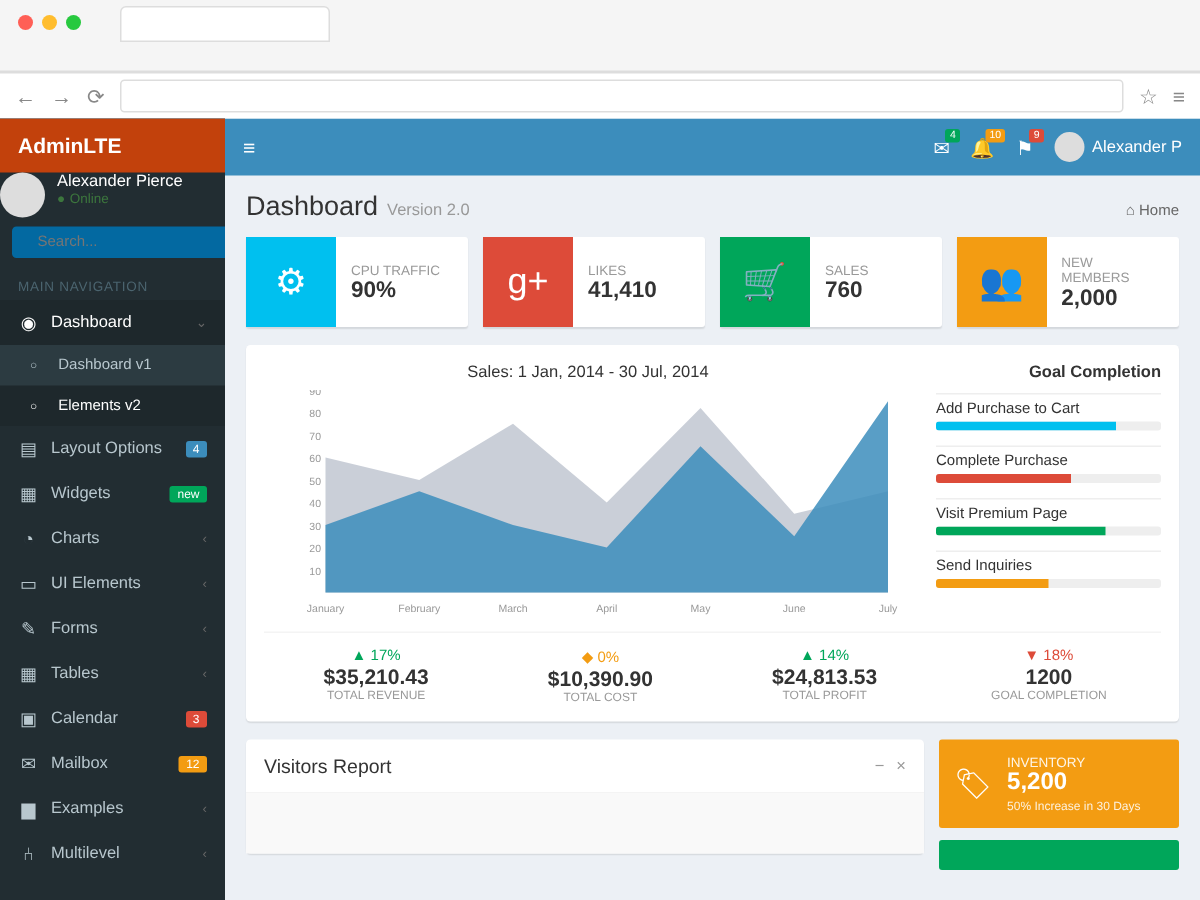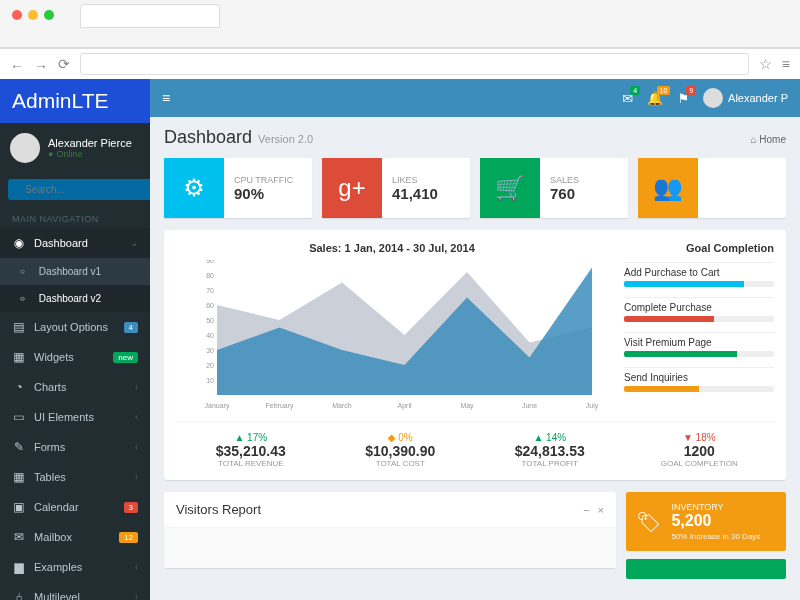--- a/index.html
+++ b/index.html
@@ -7,22 +7,22 @@
 .browser-chrome{background:#f5f5f5;height:48px;border-bottom:1px solid #ddd}
 .window-dots{display:flex;gap:6px;padding:10px 12px;align-items:center}
 .dot{width:10px;height:10px;border-radius:50%}
 .dot.r{background:#ff5f56}.dot.y{background:#ffbd2e}.dot.g{background:#27c93f}
 .tab-bar{position:absolute;top:4px;left:80px;width:140px;height:24px;background:#fff;border-radius:4px 4px 0 0;border:1px solid #ddd}
 .url-bar{display:flex;align-items:center;gap:10px;padding:4px 10px;background:#fff;border-top:1px solid #ddd}
 .nav-icon{color:#888;font-size:14px;cursor:pointer}
 .url-input{flex:1;height:22px;border:1px solid #ddd;border-radius:3px;padding:0 8px;font-size:11px}
 .app{display:flex;height:552px}
 .sidebar{width:150px;background:#222d32;color:#b8c7ce;flex-shrink:0;overflow:hidden}
-.brand{background:#1d4ed8;color:#fff;padding:10px 12px;font-size:21px;font-weight:400}
-.user-panel{display:flex;align-items:center;gap:8px;padding:10px}
+.brand{background:#c2410c;color:#fff;padding:10px 12px;font-size:14px;font-weight:700}
+.user-panel{display:flex;align-items:flex-start;gap:8px;}
 .avatar{width:30px;height:30px;border-radius:50%;background:#ddd}
 .user-name{color:#fff;font-size:11px}
 .user-status{color:#3c763d;font-size:9px}
 .user-status::before{content:"●";margin-right:3px}
 .search-box{display:flex;margin:6px 8px}
 .search-input{flex:1;background:#0369a1;border:none;color:#ccc;padding:5px 17px;font-size:10px;border-radius:3px 0 0 3px}
 .nav-header{color:#4b646f;padding:8px 12px 4px;font-size:9px;letter-spacing:0.5px}
 .nav-item{display:flex;align-items:center;padding:8px 12px;cursor:pointer;font-size:11px;gap:8px}
 .nav-item:hover,.nav-item.active{background:#1e282c;color:#fff}
 .nav-item .nav-icon-i{width:14px;text-align:center;font-size:12px}
@@ -52,21 +52,21 @@
 .stat-text{padding:6px 10px}
 .stat-label{font-size:9px;color:#999;text-transform:uppercase}
 .stat-value{font-size:15px;font-weight:600;color:#333}
 .panel{background:#fff;border-radius:3px;box-shadow:0 1px 1px rgba(0,0,0,0.1);margin-bottom:12px}
 .panel-header{padding:10px 12px;border-bottom:1px solid #f4f4f4;display:flex;align-items:center}
 .panel-title{font-size:13px;color:#333}
 .panel-tools{margin-left:auto;display:flex;gap:8px;color:#999;font-size:11px}
 .panel-body{padding:12px}
 .chart-wrap{display:flex;gap:16px}
 .chart-left{flex:1}
-.chart-title{text-align:center;font-size:11px;font-weight:700;margin-bottom:6px}
+.chart-title{text-align:center;font-size:11px;font-weight:400;margin-bottom:6px}
 .chart-svg{width:100%;height:150px}
 .chart-right{width:150px}
 .goal-title{font-size:11px;font-weight:600;text-align:right;margin-bottom:8px}
 .goal-item{margin-bottom:10px}
 .goal-label{font-size:10px;color:#333;border-top:1px solid #eee;padding-top:4px}
 .goal-bar{height:6px;background:#eee;margin-top:3px;border-radius:2px;overflow:hidden}
 .goal-fill{height:100%}
 .totals-row{display:flex;border-top:1px solid #f4f4f4;margin-top:8px;padding-top:10px}
 .total-cell{flex:1;text-align:center}
 .total-pct{font-size:10px}
@@ -121,21 +121,21 @@
     <div class="nav-item active">
       <span class="nav-icon-i">◉</span>
       <span>Dashboard</span>
       <span class="chev">⌄</span>
     </div>
     <div class="nav-sub">
       <div class="nav-item">
           <span>Dashboard v1</span>
         </div>
       <div class="nav-item active">
-          <span>Dashboard v2</span>
+          <span>Elements v2</span>
         </div>
     </div>
     <div class="nav-item">
       <span class="nav-icon-i">▤</span>
       <span>Layout Options</span>
       <span class="badge blue">4</span>
     </div>
     <div class="nav-item">
       <span class="nav-icon-i">▦</span>
       <span>Widgets</span>
@@ -222,20 +222,24 @@
         </div>
         <div class="stat-box">
           <div class="stat-icon c3">🛒</div>
           <div class="stat-text">
               <div class="stat-label">SALES</div>
               <div class="stat-value">760</div>
             </div>
         </div>
         <div class="stat-box">
           <div class="stat-icon c4">👥</div>
+          <div class="stat-text">
+              <div class="stat-label">NEW MEMBERS</div>
+              <div class="stat-value">2,000</div>
+            </div>
         </div>
       </div>
 
       <div class="panel">
         <div class="panel-body">
           <div class="chart-wrap">
             <div class="chart-left">
               <div class="chart-title">Sales: 1 Jan, 2014 - 30 Jul, 2014</div>
               <svg class="chart-svg" id="chart" viewBox="0 0 400 150">
                   <text x="22" y="123" font-size="7" fill="#999" text-anchor="end">10</text>

